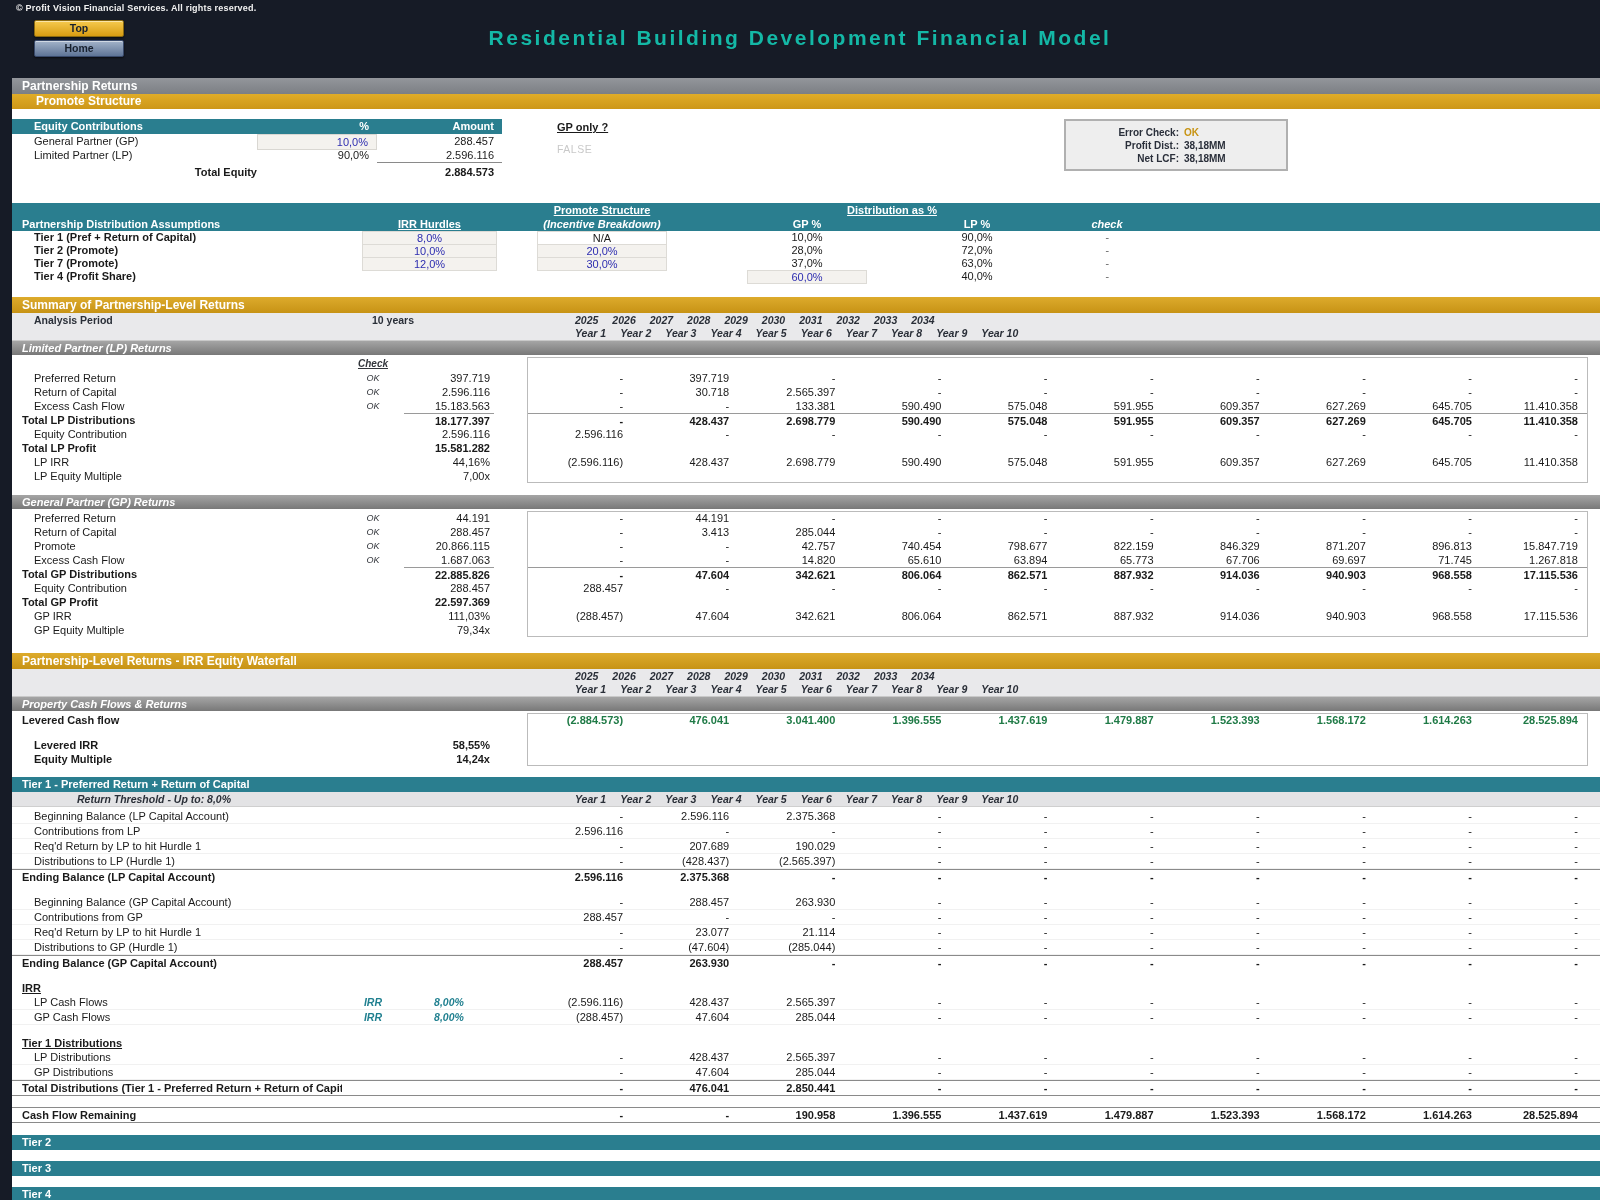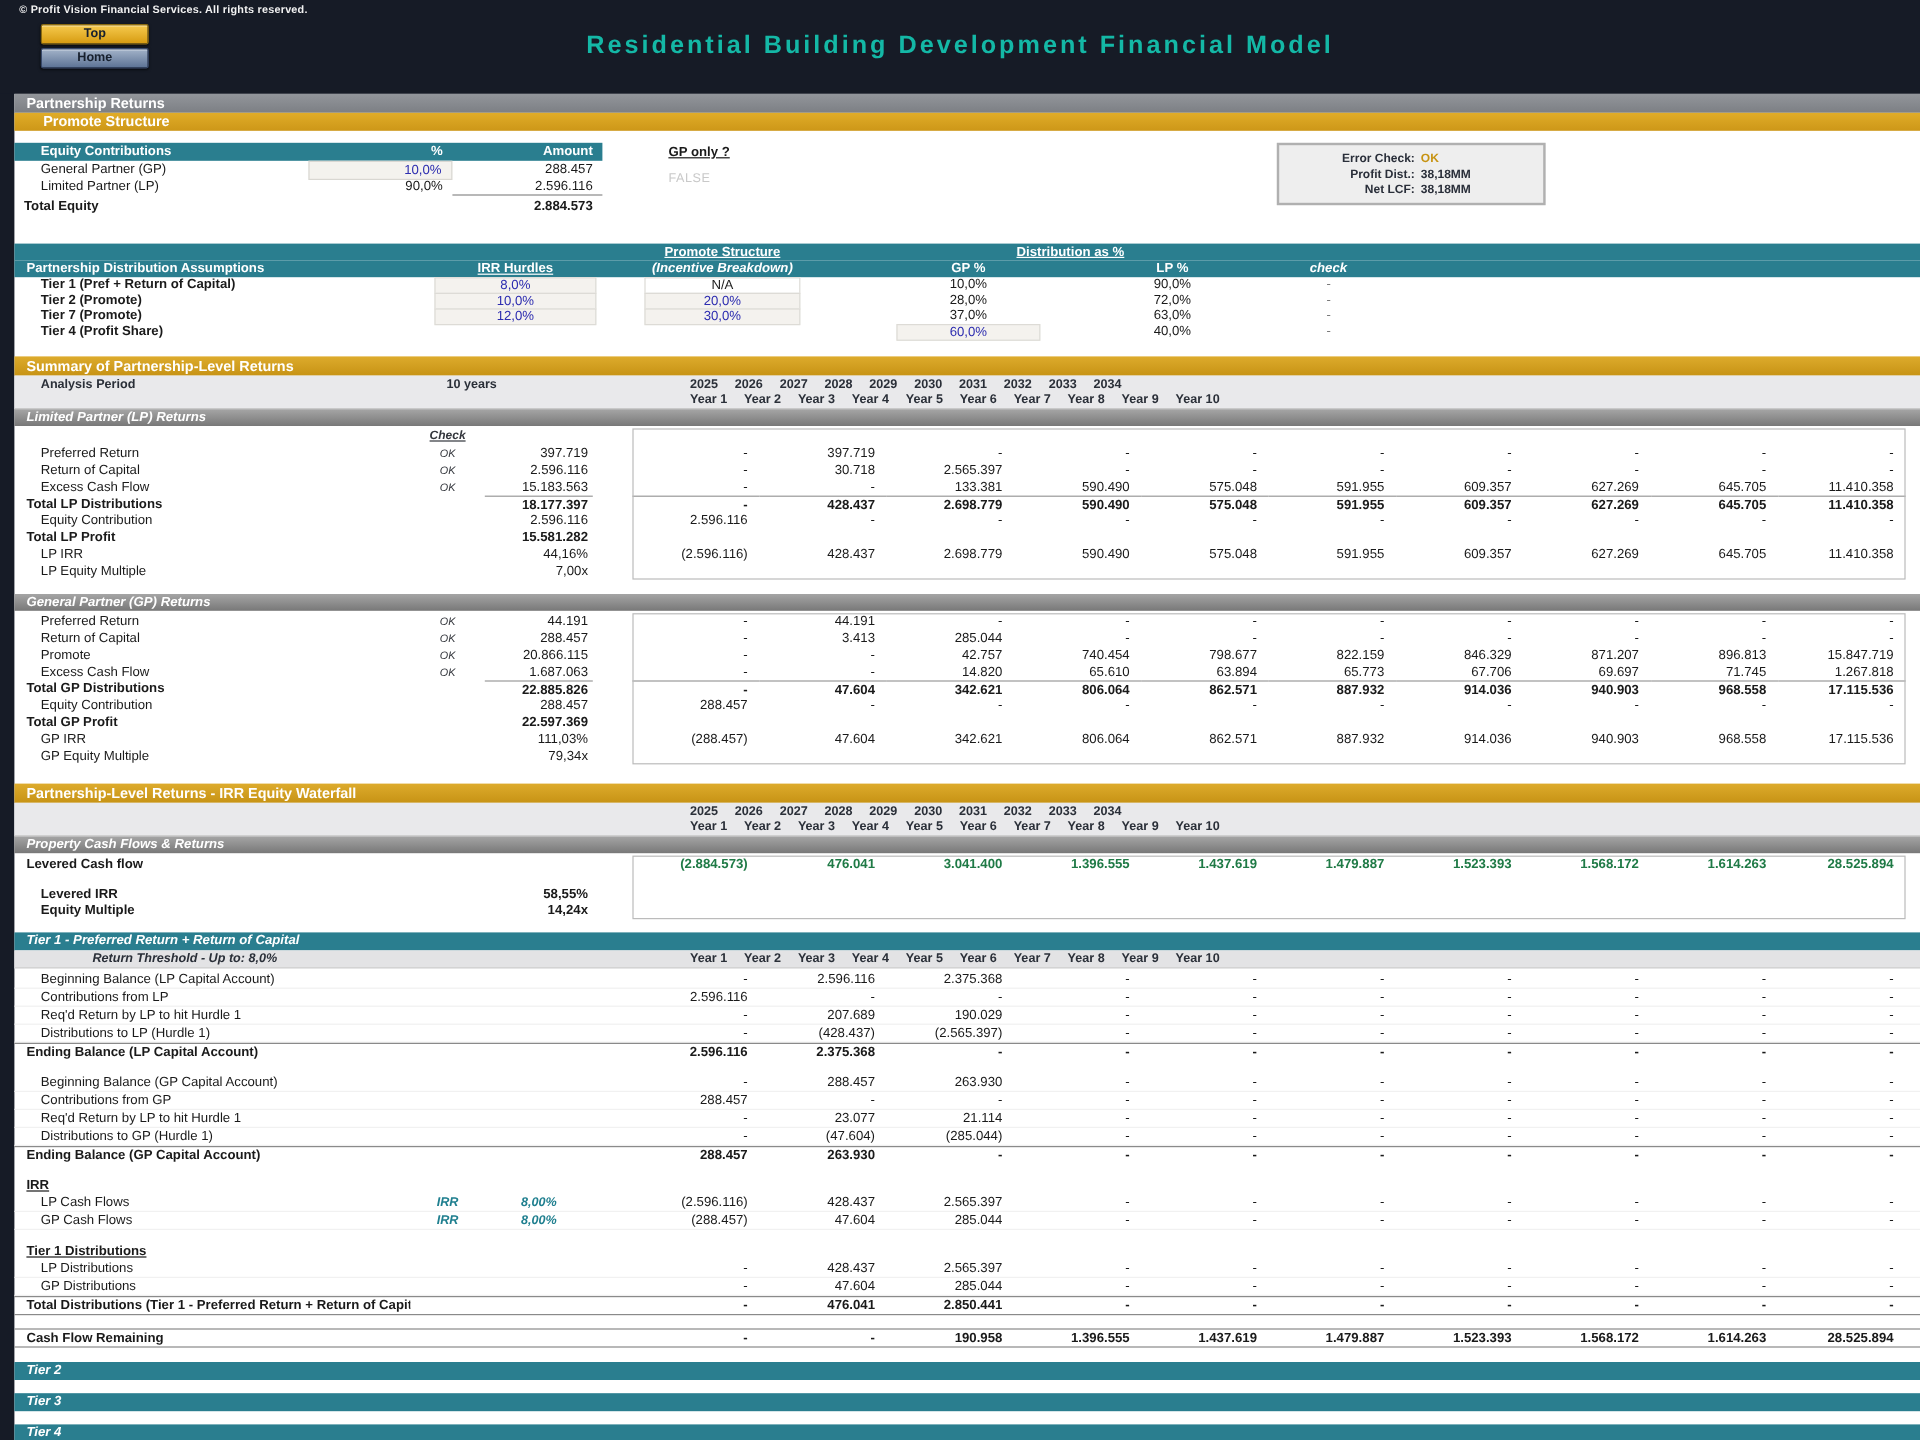--- a/index.html
+++ b/index.html
@@ -20,35 +20,35 @@
   .apptitle{position:absolute;top:26px;left:0;right:0;text-align:center;color:#14b8a6;
     font-size:21px;font-weight:bold;letter-spacing:2.5px;}
 
   .content{margin-left:12px;width:1588px;background:#ffffff;padding-bottom:27px;}
 
   .bar{height:16px;line-height:16px;color:#fff;font-weight:bold;font-size:12px;padding-left:10px;}
   .bar-gray-main{background:linear-gradient(#93969b,#7c7f84);}
   .bar-gold-main{background:linear-gradient(#e0ac28,#cd9718);padding-left:24px;height:15px;line-height:15px;}
   .bar-gold{background:linear-gradient(#ddab2c,#c79315);height:16px;line-height:16px;padding-left:10px;}
   .bar-gray{background:linear-gradient(#a5a5a5,#787878);font-style:italic;height:14px;line-height:14px;font-size:11px;padding-left:10px;}
-  .bar-teal{background:#2a7e8f;height:15px;line-height:15px;font-size:11px;padding-left:10px;font-style:italic;}
+  .bar-teal{background:#2a7e8f;height:15px;line-height:15px;font-size:11px;padding-left:10px;}
   .collapsed{margin-top:11px;}
 
   
   .top-area{position:relative;height:72px;margin-top:10px;}
   .equity{position:absolute;left:0;top:0;width:490px;}
   .eqrow{display:grid;grid-template-columns:245px 120px 125px;height:14px;line-height:14px;font-size:11px;color:#1a1a1a;}
   .eqhead{background:#2a7e8f;color:#fff;font-weight:bold;height:15px;line-height:15px;}
   .eqhead .c1{padding-left:10px;}
   .eqrow .c1{padding-left:22px;}
   .eqrow .c2,.eqrow .c3{text-align:right;padding-right:8px;}
   .inputcell{background:#f4f2ee;border:1px solid #d9d7d2;color:#2d2db0;}
   .eq-line .c3{border-bottom:1px solid #8a8a8a;}
   .eq-total{font-weight:bold;}
-  .eq-total .c1{padding-left:8px;}
+  .eq-total .c1{padding-left:24px;text-align:right;}
   .gponly{position:absolute;left:545px;top:2px;font-size:11px;}
   .gponly .h{font-weight:bold;text-decoration:underline;color:#1a1a1a;}
   .gponly .v{margin-top:10px;color:#c9c9c9;font-size:10.5px;letter-spacing:.5px;}
   .errorbox{position:absolute;left:1052px;top:0;width:212px;height:48px;background:#eeeeee;
     border:2px solid #b0b0b0;font-size:10px;font-weight:bold;color:#2a2f3a;
     display:flex;flex-direction:column;justify-content:center;gap:2px;padding-left:8px;}
   .errorbox .r{display:grid;grid-template-columns:110px 1fr;}
   .errorbox .l{text-align:right;padding-right:5px;}
   .errorbox .ok{color:#c79312;}
 
@@ -87,21 +87,21 @@
   .irr-row .chk,.irr-row .tot{color:#1f7f8f;font-style:italic;font-weight:bold;font-size:10.5px;text-align:center;padding-right:0;}
   .green .yc{color:#1f7a46;font-weight:bold;}
 
   .tblock{position:relative;padding:2px 0;}
   .ybox{position:absolute;left:515px;right:12px;top:2px;bottom:2px;border:1px solid #bbbbbb;pointer-events:none;}
 
   
   .yearband{background:#e9e9eb;border-bottom:1px solid #c9c9c9;}
   .yband-row{display:grid;grid-template-columns:330px 62px 90px 33px repeat(10,1fr);padding-right:12px;
     height:13px;line-height:13px;font-size:10.5px;color:#2a2f38;gap:12px;}
-  .yband-row .yc{font-weight:bold;padding-right:14px;}
+  .yband-row .yc{font-style:italic;font-weight:bold;padding-right:14px;}
   .yband-row .al{padding-left:22px;font-weight:bold;}
   .yband-row .av{grid-column:2/5;font-weight:bold;text-align:left;padding-left:18px;}
   .threshband{background:#e3e3e5;border-bottom:1px solid #cfcfcf;}
   .threshband .tl{grid-column:1/5;padding-left:65px;font-style:italic;font-weight:bold;}
 
   .tier1-rows{margin-top:2px;}
   .tier1-rows .trow:not(.spacer):not(.subhead):not(.rule-above){border-bottom:1px solid #f1f1f1;}
   .mt10{margin-top:10px;} .mt14{margin-top:14px;} .mt9{margin-top:9px;}
 </style>
 </head>

